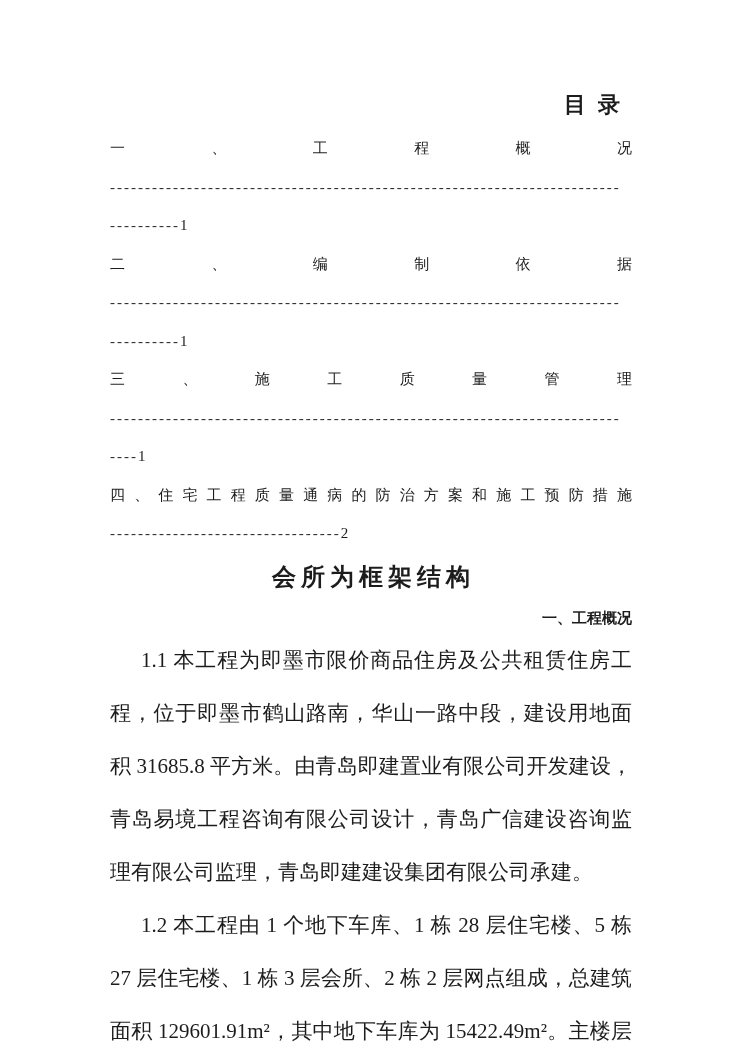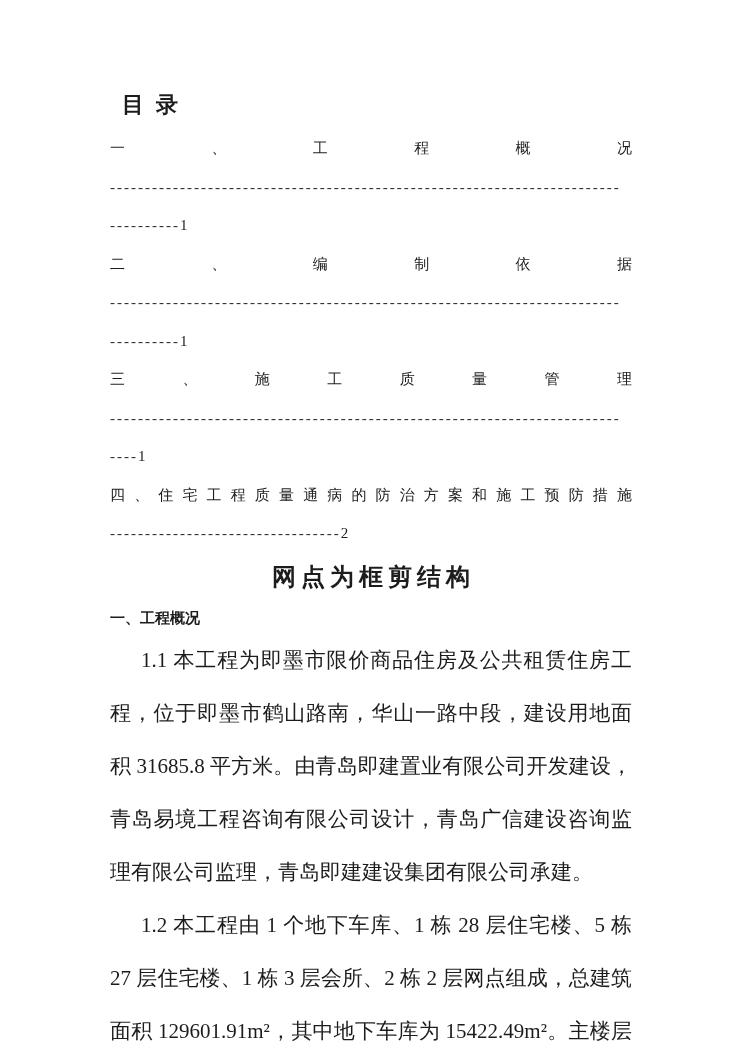--- a/index.html
+++ b/index.html
@@ -9,21 +9,21 @@
     font-family:"Liberation Serif","DejaVu Serif",serif;
     color:#1c1c1c;
     overflow:hidden;
   }
   .page {
     width:744px; height:1052px;
     padding:88px 112px 0 110px;
     background:#ffffff;
   }
   .toc-title {
-    text-align:left;
+    text-align:right;
     text-indent:12px;
     letter-spacing:12px;
     font-size:22px;
     font-weight:bold;
     line-height:34px;
   }
   .toc { margin-top:7px; font-size:15px; }
   .toc-line { height:38.5px; line-height:38.5px; }
   .spread {
     display:flex;
@@ -46,20 +46,21 @@
     letter-spacing:5px;
     font-size:24px;
     font-weight:bold;
     line-height:42px;
   }
   .section-heading {
     margin-top:4px;
     font-size:15px;
     font-weight:bold;
     line-height:32px;
+    text-align:right;
   }
   .body-text {
     font-size:21px;
     line-height:53px;
     text-align:justify;
     text-justify:inter-character;
   }
   .body-text p { text-indent:31px; }
 </style>
 </head>
@@ -127,21 +128,21 @@
         <span>工</span>
         <span>预</span>
         <span>防</span>
         <span>措</span>
         <span>施</span>
       </div>
     <div class="toc-line page-line"><span class="leader-tail">---------------------------------</span><span class="page-num">2</span></div>
 
   </div>
 
-  <div class="doc-title">网点为框剪结构</div>
+  <div class="doc-title">会所为框架结构</div>
 
   <div class="section-heading">一、工程概况</div>
 
   <div class="body-text">
     <p>1.1 本工程为即墨市限价商品住房及公共租赁住房工程，位于即墨市鹤山路南，华山一路中段，建设用地面积 31685.8 平方米。由青岛即建置业有限公司开发建设，青岛易境工程咨询有限公司设计，青岛广信建设咨询监理有限公司监理，青岛即建建设集团有限公司承建。</p>
     <p>1.2 本工程由 1 个地下车库、1 栋 28 层住宅楼、5 栋 27 层住宅楼、1 栋 3 层会所、2 栋 2 层网点组成，总建筑面积 129601.91m²，其中地下车库为 15422.49m²。主楼层高 2.85 米；会所为框架结构，层高 6.5 米；网点为框剪结构，层高 7.2 米。</p>
   </div>
 
 </div>
 

